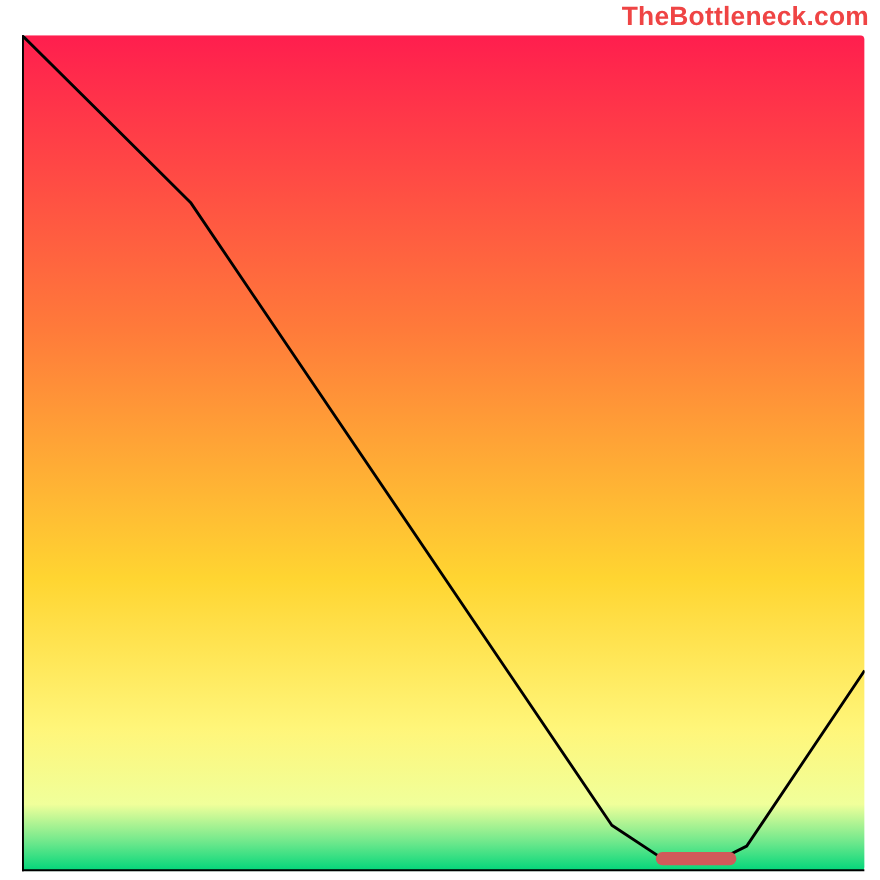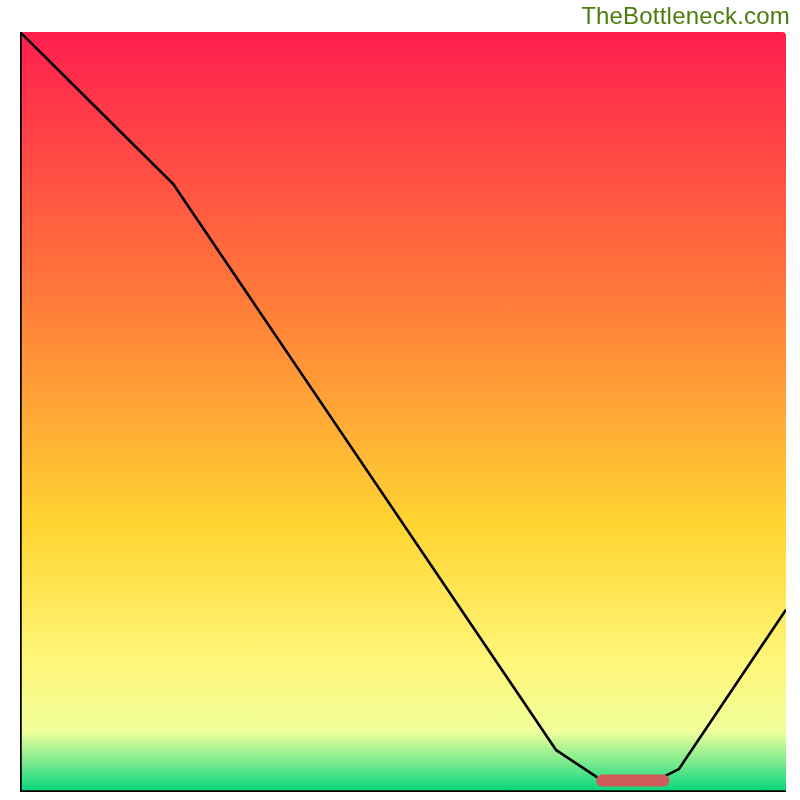--- a/index.html
+++ b/index.html
@@ -13,23 +13,23 @@
   .figure {
     position: relative;
     width: 800px;
     height: 800px;
     background: #ffffff;
   }
   .watermark {
     position: absolute;
     top: 2px;
     right: 10px;
-    color: #4d7c0f;
+    color: #ef4444;
     font-size: 24px;
-    font-weight: 400;
+    font-weight: 700;
     letter-spacing: 0.2px;
   }
   .plot-area {
     position: absolute;
     left: 20px;
     top: 32px;
     width: 766px;
     height: 760px;
     overflow: visible;
   }

